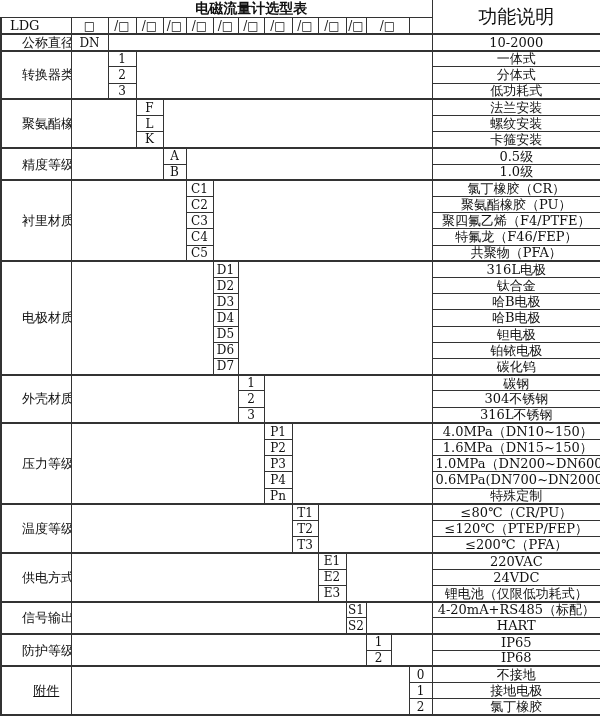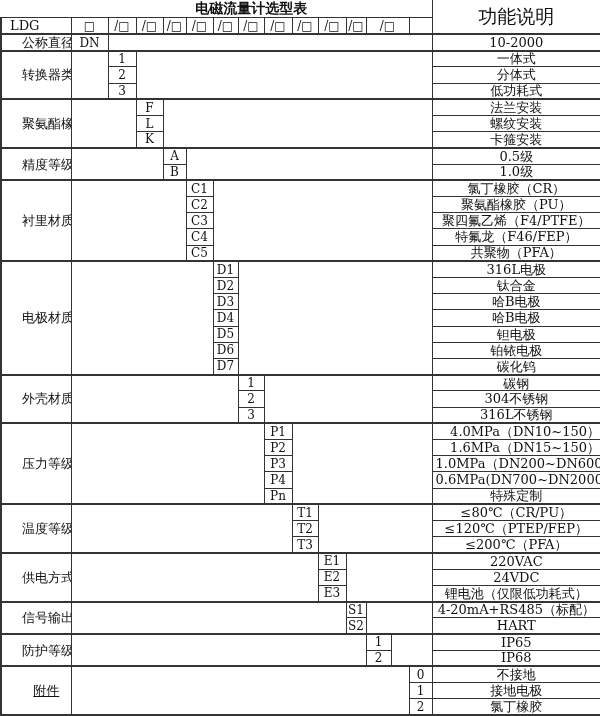--- a/index.html
+++ b/index.html
@@ -13,21 +13,21 @@
   tr.r-title{height:17px;}
   tr.r-model{height:17px;}
   td.corner{border:none;border-bottom:1px solid #333;}
   td.title{border-top:none;border-left:none;font-size:14px;font-weight:bold;}
   td.desc-hdr{border-top:none;border-right-width:2px;font-size:19px;}
   
   tr.body{height:16px;}
   td.lbl{border-left-width:2px;font-size:13px;padding-left:20px;}
   td.code{font-size:12px;}
   td.desc{border-right-width:2px;font-size:13px;}
-  td.desc.left{text-align:right;padding-left:3px;}
+  td.desc.left{text-align:center;padding-left:3px;}
   td.empty{background:#fff;}
   tr.gt > td{border-top-width:2px;}
   tr.b2r > td{border-bottom-width:2px;}
   td.b2{border-bottom-width:2px;text-decoration:underline;}
   
   td.mpfx{border-left-width:2px;text-align:left;padding-left:8px;font-size:13px;}
   td.slot{font-size:12px;}
 </style>
 </head>
 <body>

